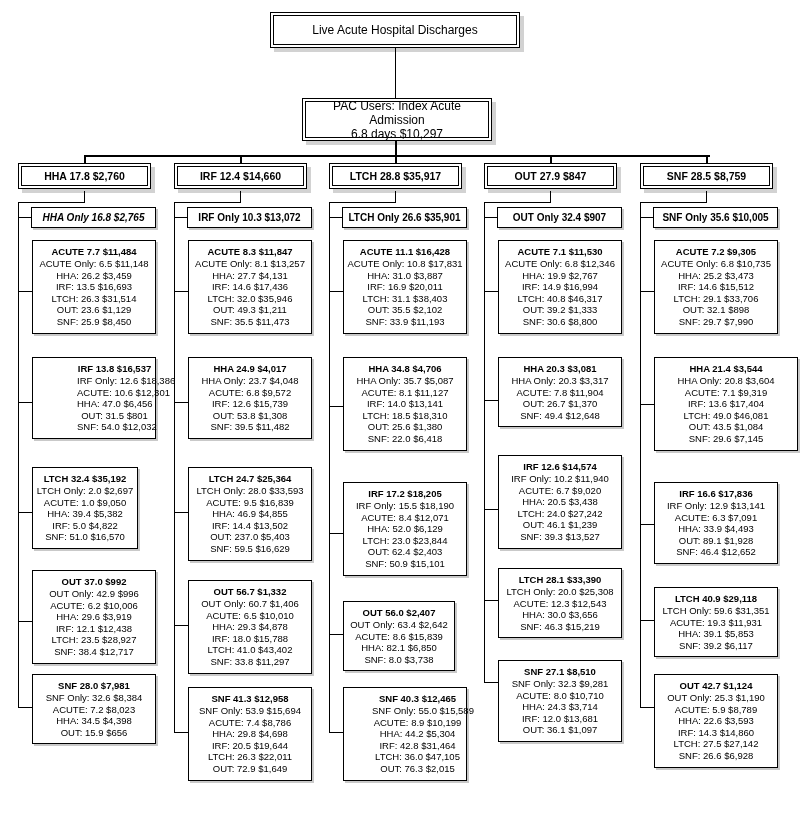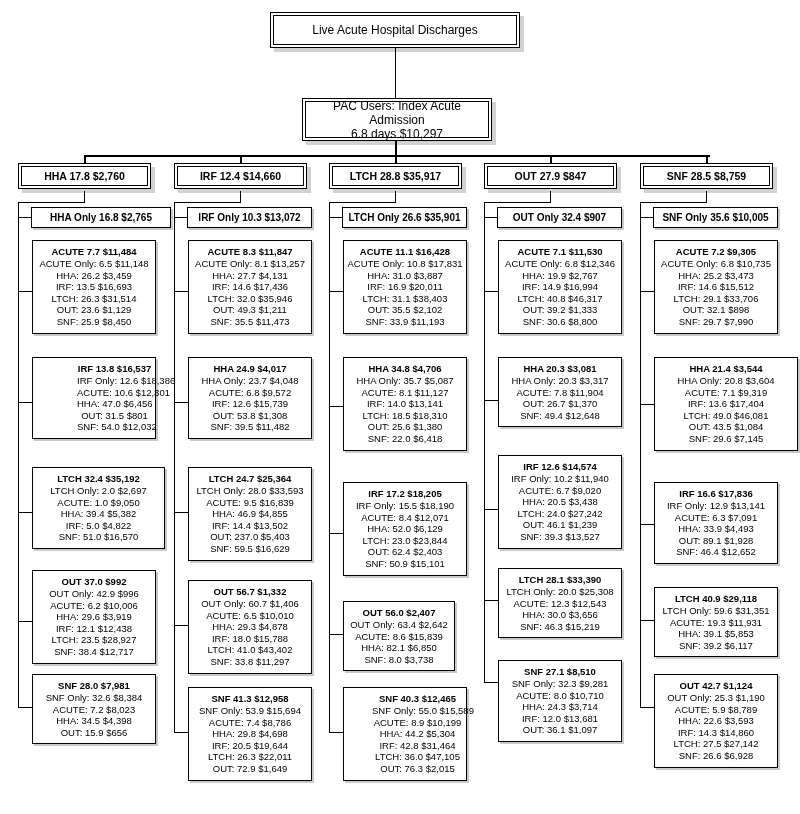--- a/index.html
+++ b/index.html
@@ -155,21 +155,21 @@
     <div class="inner">
         <span class="head-text">OUT 27.9 $847</span>
       </div>
   </div>
   <div class="box double shadow" style="left:640px; top:163px; width:133px; height:26px;">
     <div class="inner">
         <span class="head-text">SNF 28.5 $8,759</span>
       </div>
   </div>
 
-  <div class="box single" style="left:31px; top:207px; width:140px; height:21px;">
+  <div class="box single" style="left:31px; top:207px; width:125px; height:21px;font-style:italic;">
     <span class="only-text">HHA Only 16.8 $2,765</span>
   </div>
   <div class="box single" style="left:187px; top:207px; width:125px; height:21px;">
     <span class="only-text">IRF Only 10.3 $13,072</span>
   </div>
   <div class="box single" style="left:342px; top:207px; width:125px; height:21px;">
     <span class="only-text">LTCH Only 26.6 $35,901</span>
   </div>
   <div class="box single" style="left:497px; top:207px; width:125px; height:21px;">
     <span class="only-text">OUT Only 32.4 $907</span>
@@ -238,21 +238,21 @@
     <div class="d-line">SNF: 25.9 $8,450</div>
   </div>
   <div class="detail" style="left:32px; top:357px; width:124px;padding-left:44px;">
     <div class="d-title">IRF 13.8 $16,537</div>
     <div class="d-line">IRF Only: 12.6 $18,386</div>
     <div class="d-line">ACUTE: 10.6 $12,301</div>
     <div class="d-line">HHA: 47.0 $6,456</div>
     <div class="d-line">OUT: 31.5 $801</div>
     <div class="d-line">SNF: 54.0 $12,032</div>
   </div>
-  <div class="detail" style="left:32px; top:467px; width:133px;">
+  <div class="detail" style="left:32px; top:467px; width:106px;">
     <div class="d-title">LTCH 32.4 $35,192</div>
     <div class="d-line">LTCH Only: 2.0 $2,697</div>
     <div class="d-line">ACUTE: 1.0 $9,050</div>
     <div class="d-line">HHA: 39.4 $5,382</div>
     <div class="d-line">IRF: 5.0 $4,822</div>
     <div class="d-line">SNF: 51.0 $16,570</div>
   </div>
   <div class="detail" style="left:32px; top:570px; width:124px;">
     <div class="d-title">OUT 37.0 $992</div>
     <div class="d-line">OUT Only: 42.9 $996</div>

